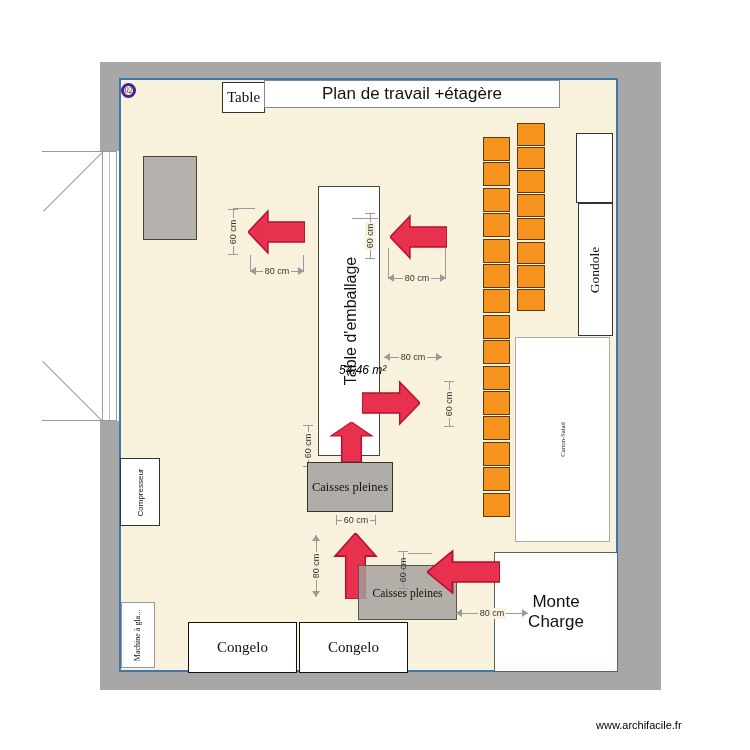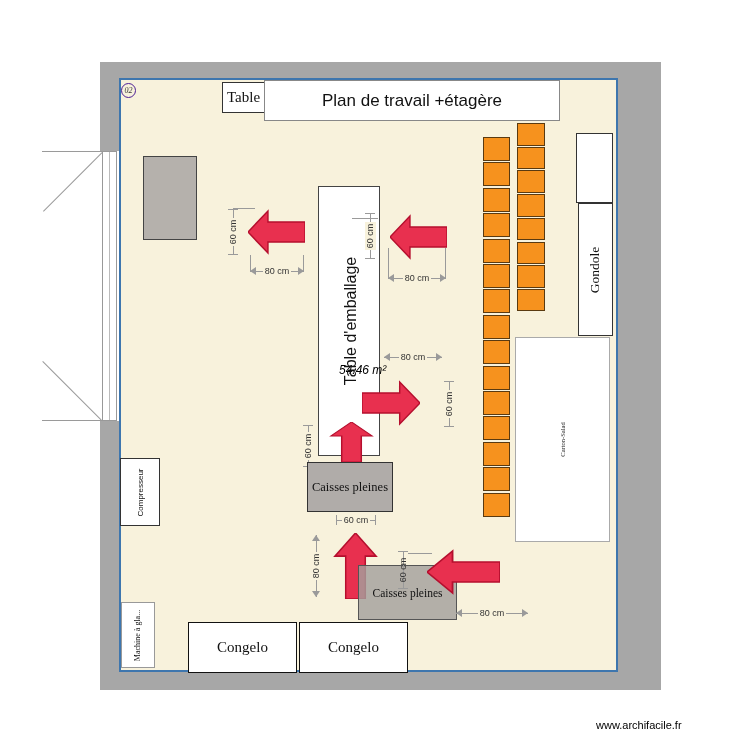--- a/index.html
+++ b/index.html
@@ -23,21 +23,21 @@
            border-bottom:4px solid transparent;}
   .dim .ah.l{left:0;border-right:6px solid #9a9a9a;}
   .dim .ah.r{right:0;border-left:6px solid #9a9a9a;}
   .dim .tick{position:absolute;top:1px;width:1px;height:10px;background:#9a9a9a;}
   .dim .tick.l{left:0;} .dim .tick.r{right:0;}
   .gline{position:absolute;background:#9a9a9a;}
   .pallet{position:absolute;background:#f6921e;border:1px solid #5a3a10;box-sizing:border-box;}
   .arrow{position:absolute;}
   .doorline{position:absolute;background:#9a9a9a;height:1px;transform-origin:left top;}
   #watermark{position:absolute;left:596px;top:719px;font-size:11px;color:#000;}
-  #circle02{position:absolute;left:121px;top:83px;width:15px;height:15px;border:1px solid #4c1d95;
+  #circle02{position:absolute;left:121px;top:83px;width:15px;height:15px;border:3px solid #4c1d95;
             border-radius:50%;box-sizing:border-box;display:flex;align-items:center;justify-content:center;
             font-family:"Liberation Serif",serif;font-style:italic;font-size:8px;color:#333;background:transparent;z-index:2;}
 </style>
 </head>
 <body>
 
 <div id="stage">
 
   <div class="wall" style="left:100px;top:62px;width:561px;height:17px;"></div>
   <div class="wall" style="left:100px;top:62px;width:19px;height:89px;"></div>
@@ -55,21 +55,21 @@
   <div class="doorline" style="left:43px;top:211px;width:83px;transform:rotate(-45deg);"></div>
   <div class="doorline" style="left:43px;top:361px;width:83px;transform:rotate(45deg);"></div>
 
   <div id="circle02">
       <span>02</span>
     </div>
 
   <div class="box serif" style="left:222px;top:82px;width:43px;height:31px;font-size:15px;z-index:1;">
     <span>Table</span>
   </div>
-  <div class="box" style="left:264px;top:80px;width:296px;height:41px;font-size:17px;border-color:#888;z-index:1;">
+  <div class="box" style="left:264px;top:80px;width:296px;height:28px;font-size:17px;border-color:#888;z-index:1;">
     <span>Plan de travail +étagère</span>
   </div>
 
   <div class="box grayfill" style="left:143px;top:156px;width:54px;height:84px;z-index:1;"></div>
 
   <div class="box" style="left:318px;top:186px;width:62px;height:270px;border-color:#444;z-index:1;"></div>
   <div class="abs" style="left:339px;top:363px;font-size:12px;color:#000000;z-index:2;font-style:italic;">
     <span>54.46 m²</span>
   </div>
   <div class="abs rot" style="left:322px;top:190px;width:58px;height:262px;display:flex;align-items:center;justify-content:center;font-size:16px;color:#111;z-index:3;">
@@ -83,20 +83,23 @@
     <span>Caisses pleines</span>
   </div>
 
   <div class="box serif" style="left:188px;top:622px;width:109px;height:51px;border:1.5px solid #111;font-size:15px;z-index:1;">
     <span>Congelo</span>
   </div>
   <div class="box serif" style="left:299px;top:622px;width:109px;height:51px;border:1.5px solid #111;font-size:15px;z-index:1;">
     <span>Congelo</span>
   </div>
 
+  <div class="box" style="left:494px;top:552px;width:124px;height:120px;border:1.5px solid #566;font-size:17px;z-index:1;">
+    <span style="display:inline-block;width:72px;line-height:1.15;">Monte Charge</span>
+  </div>
 
   <div class="box rot" style="left:120px;top:458px;width:40px;height:68px;font-size:8px;z-index:2;">
     <span>Compresseur</span>
   </div>
   <div class="box rot serif" style="left:121px;top:602px;width:34px;height:66px;border-color:#999;font-size:8px;z-index:2;">
     <span>Machine à gla...</span>
   </div>
 
   <div class="box" style="left:576px;top:133px;width:37px;height:70px;z-index:1;"></div>
   <div class="box rot serif" style="left:578px;top:203px;width:35px;height:133px;font-size:13.5px;z-index:1;">

